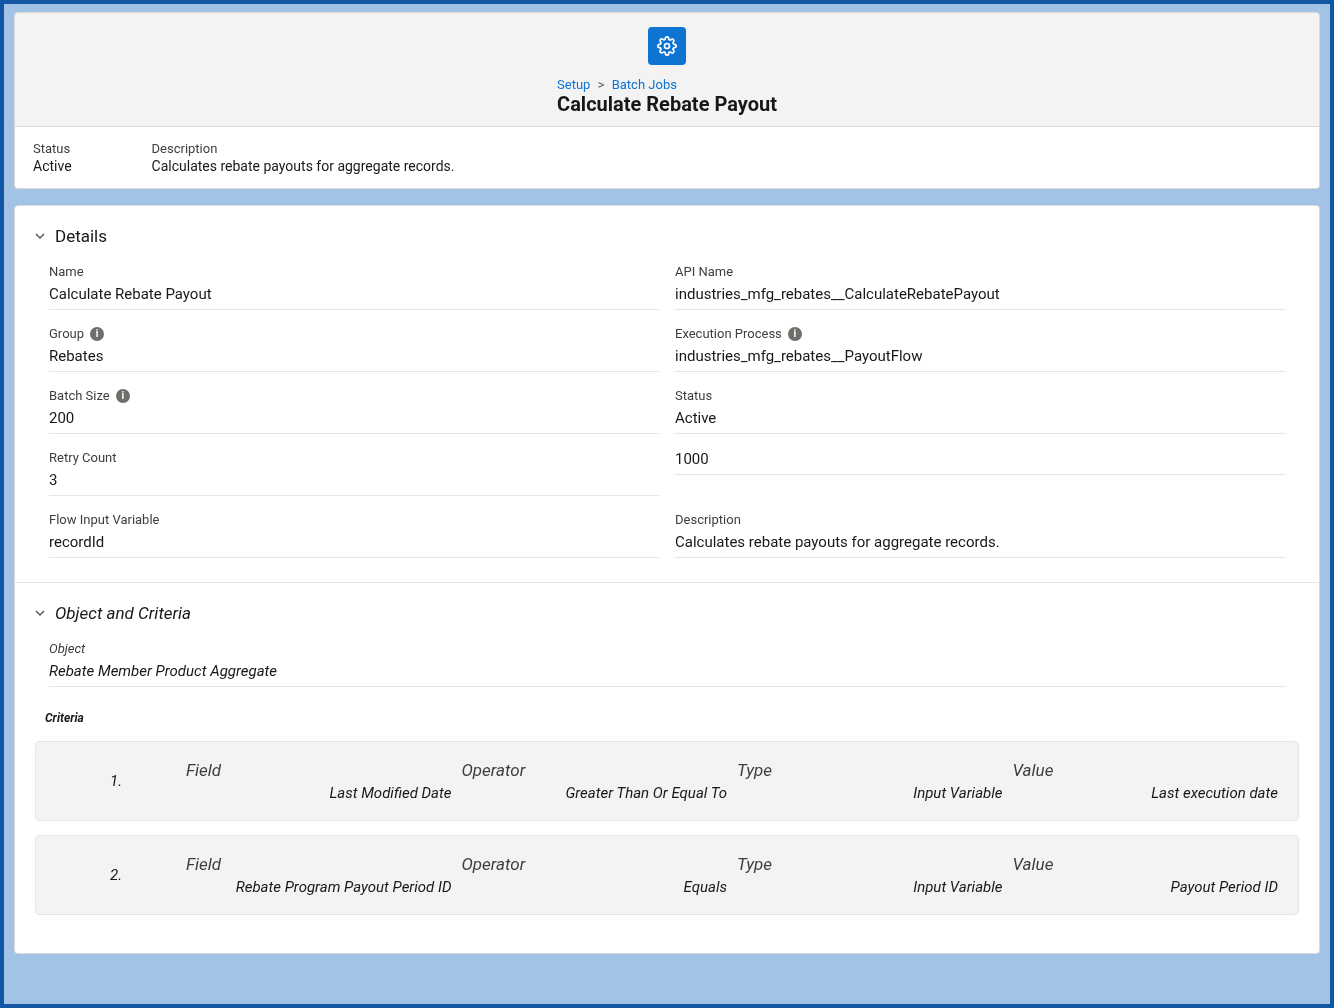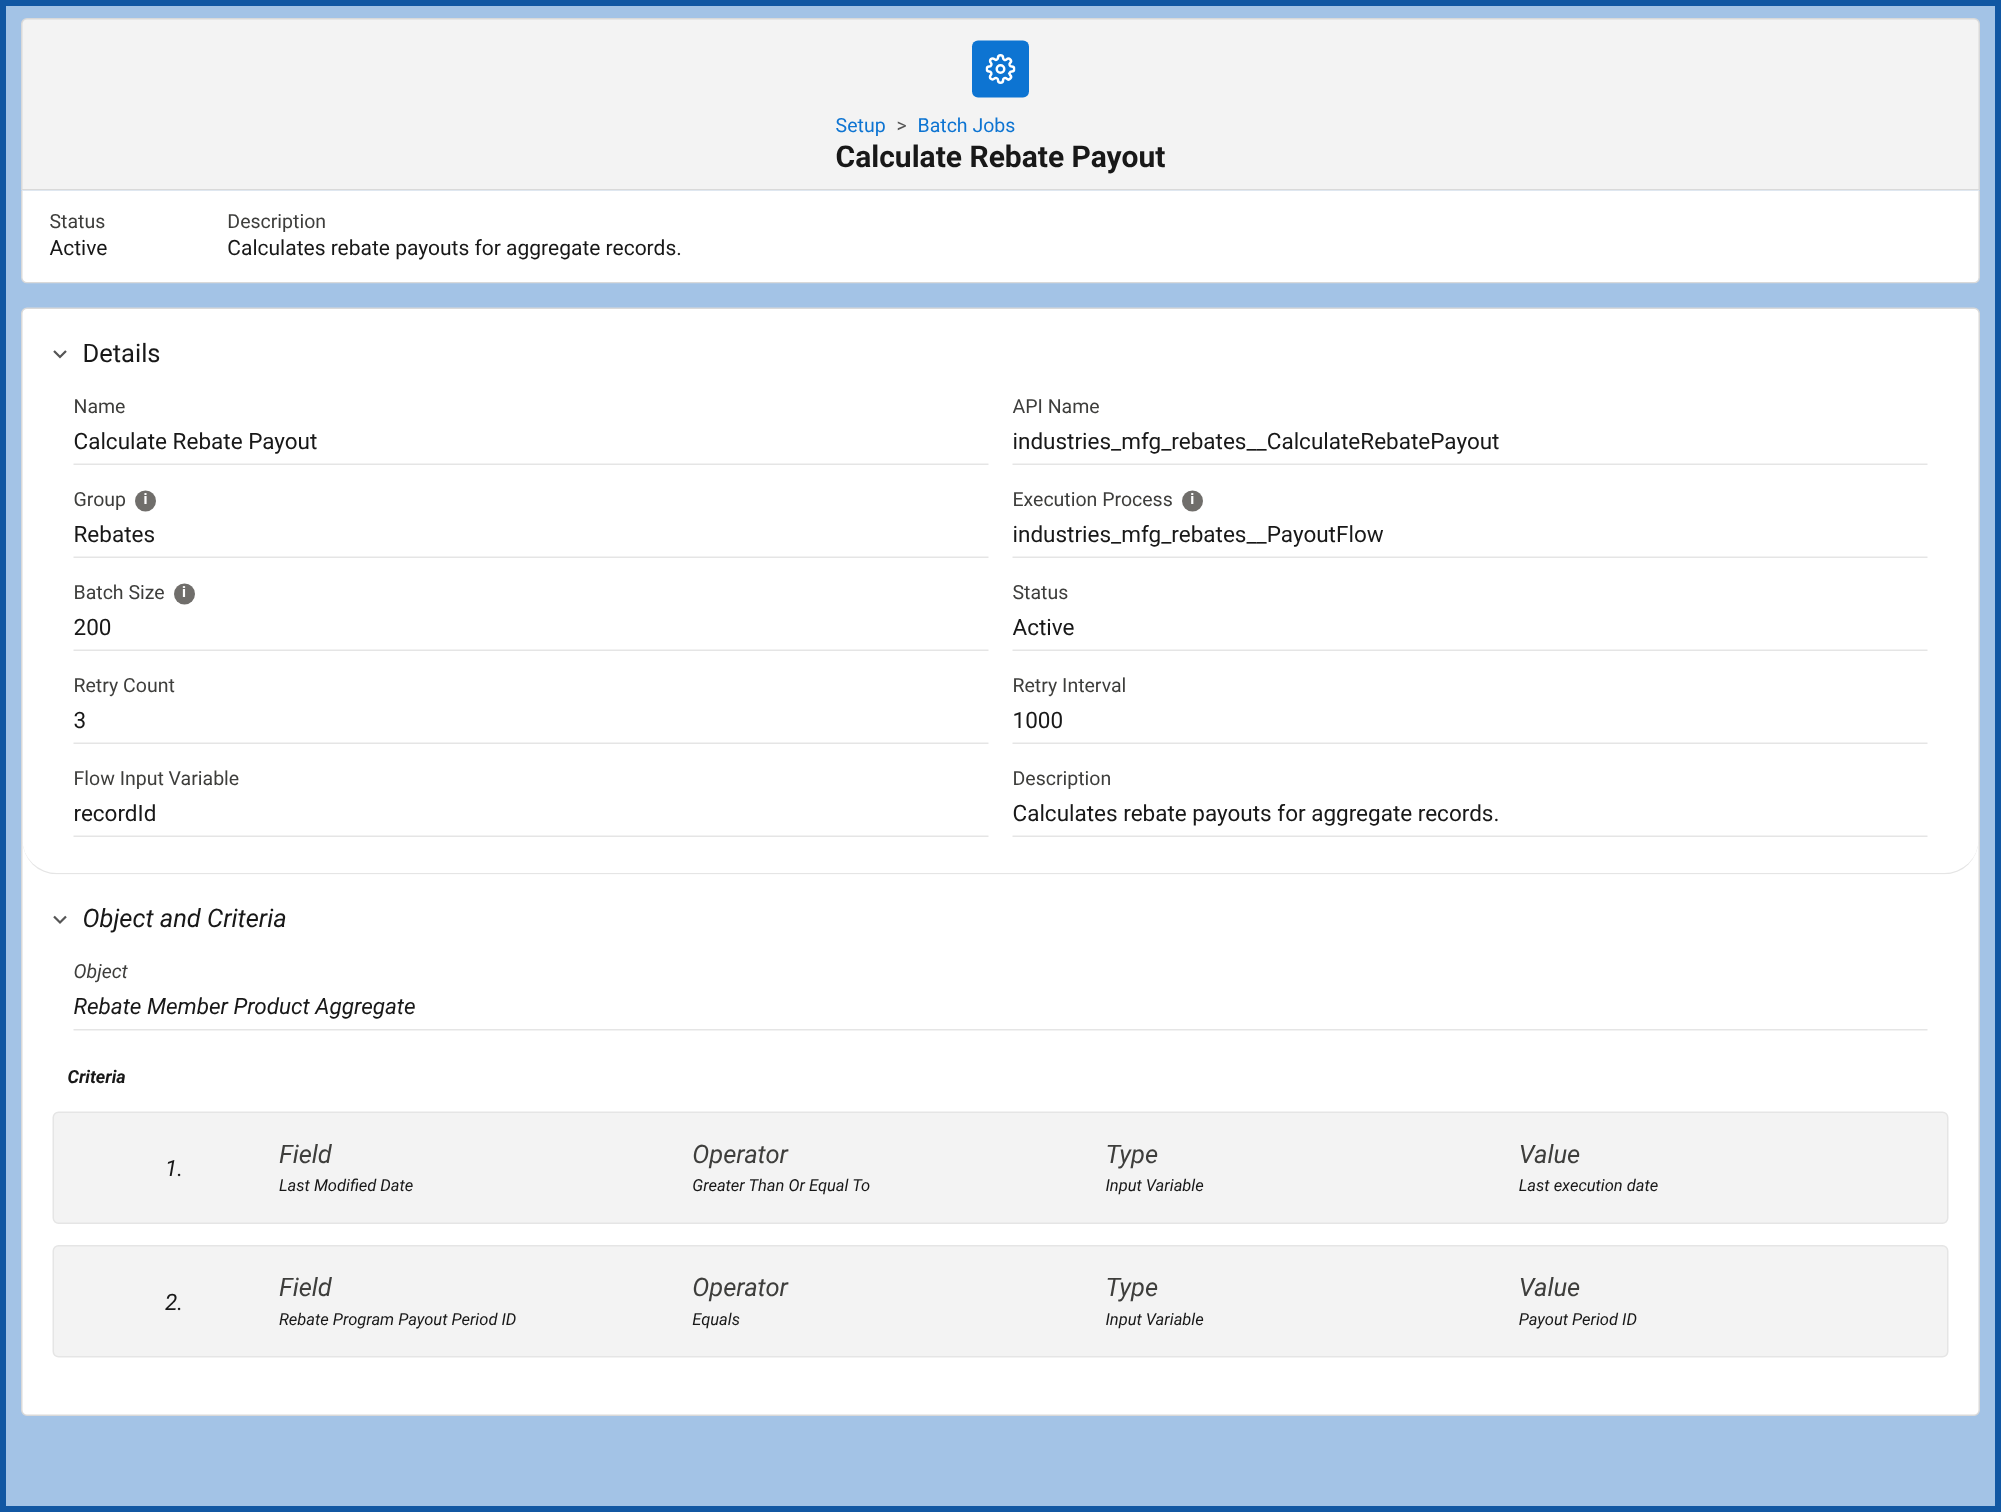--- a/index.html
+++ b/index.html
@@ -68,21 +68,20 @@
   .main-card {
     margin: 16px 10px 10px 10px;
     background: #ffffff;
     border: 1px solid #d9d9d9;
     border-radius: 4px;
     padding: 0;
   }
   .section {
     border-bottom: 1px solid #e5e5e5;
     padding: 20px 18px 24px 18px;
-    border-radius: 23px;
   }
   .section:last-child { border-bottom: none; font-style: italic; }
   .section-header {
     display: flex;
     align-items: center;
     gap: 8px;
     cursor: pointer;
     margin-bottom: 18px;
   }
   .section-header .chev {
@@ -153,22 +152,23 @@
     font-size: 15px;
     align-self: center;
     text-align: center;
   }
   .criteria-cell .clabel {
     font-size: 17px;
     color: #3e3e3c;
     margin-bottom: 4px;
   }
   .criteria-cell .cvalue {
-    font-size: 11px;
-    color: #181818;
+    font-size: 15px;
+    color: #181818;
+    text-align: right;
   }
   svg { display: block; }
 </style>
 </head>
 <body>
 
 <div class="outer-border">
   <div class="header-area">
     <div class="header-card">
       <div class="gear-badge">
@@ -241,21 +241,20 @@
         </div>
         <div class="field">
           <div class="flabel">Status</div>
           <div class="fvalue">Active</div>
         </div>
         <div class="field">
           <div class="flabel">Retry Count</div>
           <div class="fvalue">3</div>
         </div>
         <div class="field">
-          <div class="flabel">Retry Interval</div>
           <div class="fvalue">1000</div>
         </div>
         <div class="field">
           <div class="flabel">Flow Input Variable</div>
           <div class="fvalue">recordId</div>
         </div>
         <div class="field">
           <div class="flabel">Description</div>
           <div class="fvalue">Calculates rebate payouts for aggregate records.</div>
         </div>

